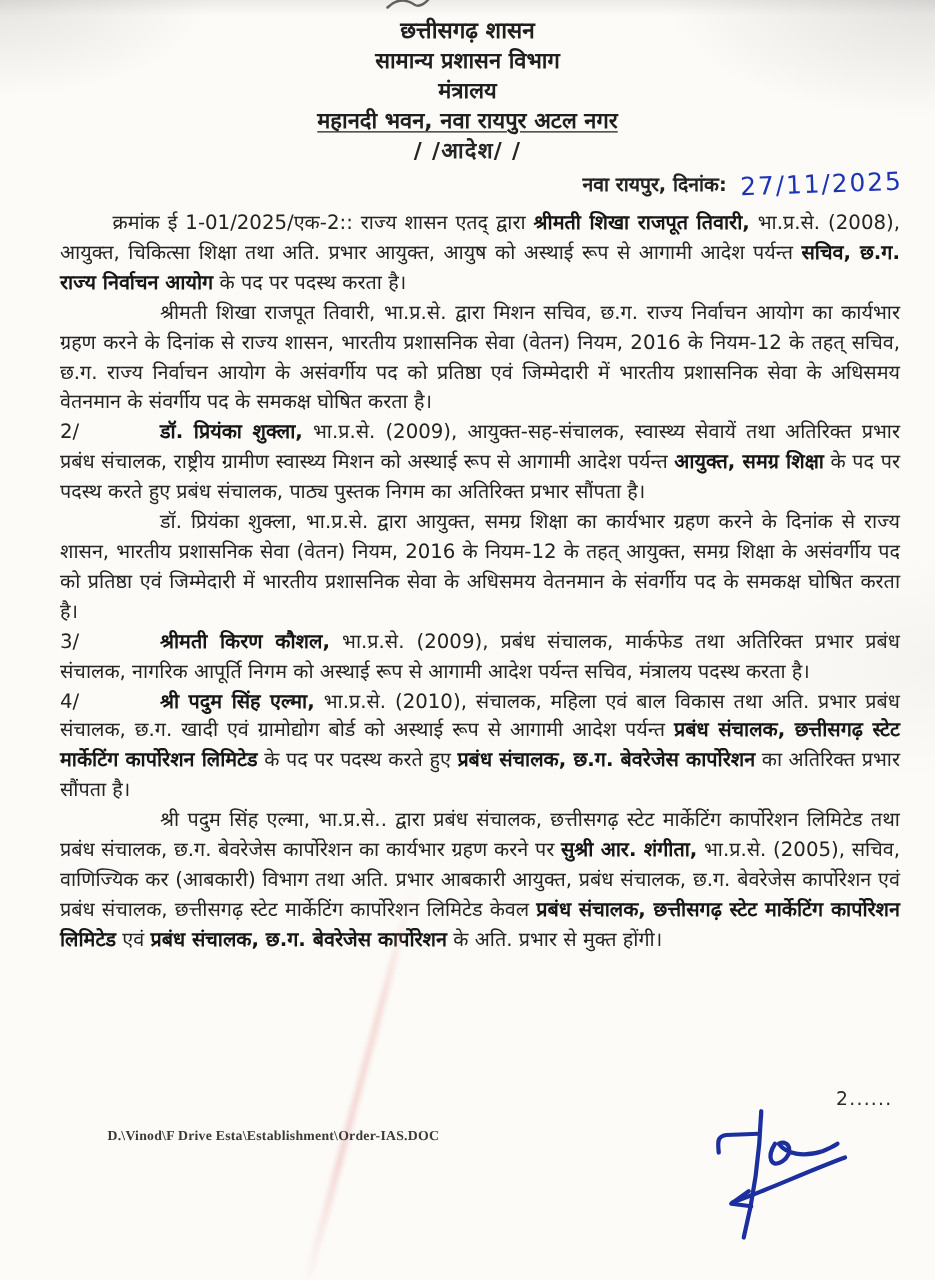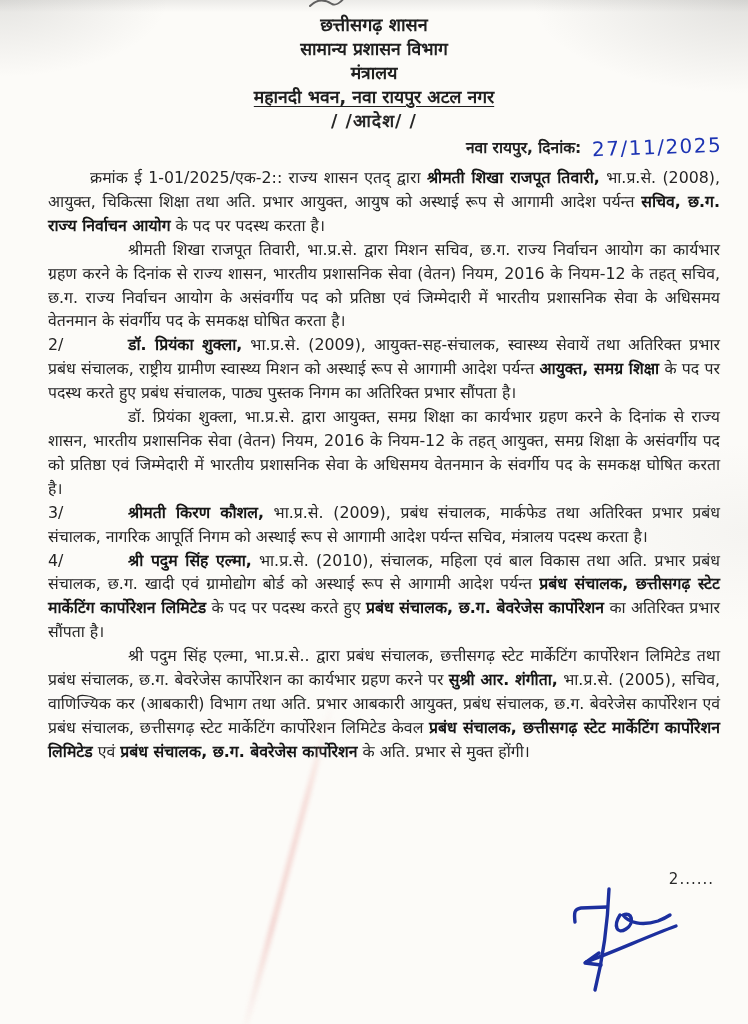--- a/index.html
+++ b/index.html
@@ -93,20 +93,21 @@
       <div class="para indent"><span>श्रीमती शिखा राजपूत तिवारी, भा.प्र.से. द्वारा मिशन सचिव, छ.ग. राज्य निर्वाचन आयोग का कार्यभार ग्रहण करने के दिनांक से राज्य शासन, भारतीय प्रशासनिक सेवा (वेतन) नियम, 2016 के नियम-12 के तहत् सचिव, छ.ग. राज्य निर्वाचन आयोग के असंवर्गीय पद को प्रतिष्ठा एवं जिम्मेदारी में भारतीय प्रशासनिक सेवा के अधिसमय वेतनमान के संवर्गीय पद के समकक्ष घोषित करता है।</span></div>
       <div class="para indent"><span class="pnum">2/</span><span class="b">डॉ. प्रियंका शुक्ला,</span><span> भा.प्र.से. (2009), आयुक्त-सह-संचालक, स्वास्थ्य सेवायें तथा अतिरिक्त प्रभार प्रबंध संचालक, राष्ट्रीय ग्रामीण स्वास्थ्य मिशन को अस्थाई रूप से आगामी आदेश पर्यन्त </span><span class="b">आयुक्त, समग्र शिक्षा</span><span> के पद पर पदस्थ करते हुए प्रबंध संचालक, पाठ्य पुस्तक निगम का अतिरिक्त प्रभार सौंपता है।</span></div>
       <div class="para indent"><span>डॉ. प्रियंका शुक्ला, भा.प्र.से. द्वारा आयुक्त, समग्र शिक्षा का कार्यभार ग्रहण करने के दिनांक से राज्य शासन, भारतीय प्रशासनिक सेवा (वेतन) नियम, 2016 के नियम-12 के तहत् आयुक्त, समग्र शिक्षा के असंवर्गीय पद को प्रतिष्ठा एवं जिम्मेदारी में भारतीय प्रशासनिक सेवा के अधिसमय वेतनमान के संवर्गीय पद के समकक्ष घोषित करता है।</span></div>
       <div class="para indent"><span class="pnum">3/</span><span class="b">श्रीमती किरण कौशल,</span><span> भा.प्र.से. (2009), प्रबंध संचालक, मार्कफेड तथा अतिरिक्त प्रभार प्रबंध संचालक, नागरिक आपूर्ति निगम को अस्थाई रूप से आगामी आदेश पर्यन्त सचिव, मंत्रालय पदस्थ करता है।</span></div>
       <div class="para indent"><span class="pnum">4/</span><span class="b">श्री पदुम सिंह एल्मा,</span><span> भा.प्र.से. (2010), संचालक, महिला एवं बाल विकास तथा अति. प्रभार प्रबंध संचालक, छ.ग. खादी एवं ग्रामोद्योग बोर्ड को अस्थाई रूप से आगामी आदेश पर्यन्त </span><span class="b">प्रबंध संचालक, छत्तीसगढ़ स्टेट मार्केटिंग कार्पोरेशन लिमिटेड</span><span> के पद पर पदस्थ करते हुए </span><span class="b">प्रबंध संचालक, छ.ग. बेवरेजेस कार्पोरेशन</span><span> का अतिरिक्त प्रभार सौंपता है।</span></div>
       <div class="para indent"><span>श्री पदुम सिंह एल्मा, भा.प्र.से.. द्वारा प्रबंध संचालक, छत्तीसगढ़ स्टेट मार्केटिंग कार्पोरेशन लिमिटेड तथा प्रबंध संचालक, छ.ग. बेवरेजेस कार्पोरेशन का कार्यभार ग्रहण करने पर </span><span class="b">सुश्री आर. शंगीता,</span><span> भा.प्र.से. (2005), सचिव, वाणिज्यिक कर (आबकारी) विभाग तथा अति. प्रभार आबकारी आयुक्त, प्रबंध संचालक, छ.ग. बेवरेजेस कार्पोरेशन एवं प्रबंध संचालक, छत्तीसगढ़ स्टेट मार्केटिंग कार्पोरेशन लिमिटेड केवल </span><span class="b">प्रबंध संचालक, छत्तीसगढ़ स्टेट मार्केटिंग कार्पोरेशन लिमिटेड</span><span> एवं </span><span class="b">प्रबंध संचालक, छ.ग. बेवरेजेस कार्पोरेशन</span><span> के अति. प्रभार से मुक्त होंगी।</span></div>
     </div>
 
   <div class="page-marker">2......</div>
 
+  <div class="footer-path">D.\Vinod\F Drive Esta\Establishment\Order-IAS.DOC</div>
 
   <svg class="signature" width="122" height="118" viewBox="0 0 122 118">
     <g fill="none" stroke="#1c2f9e" stroke-width="3.4" stroke-linecap="round" stroke-linejoin="round">
       <path d="M7 40 C6 31 6 27 13 26 L39 25"></path>
       <path d="M41 7 C40 34 36 72 27 108"></path>
       <path d="M52 33 C45 44 49 53 58 47 C67 41 64 29 55 33 C61 41 74 44 90 39 C95 37 99 35 102 33"></path>
       <path d="M18 80 C46 70 78 55 108 44"></path>
       <path d="M31 71 L17 81 L33 83"></path>
     </g>
   </svg>

